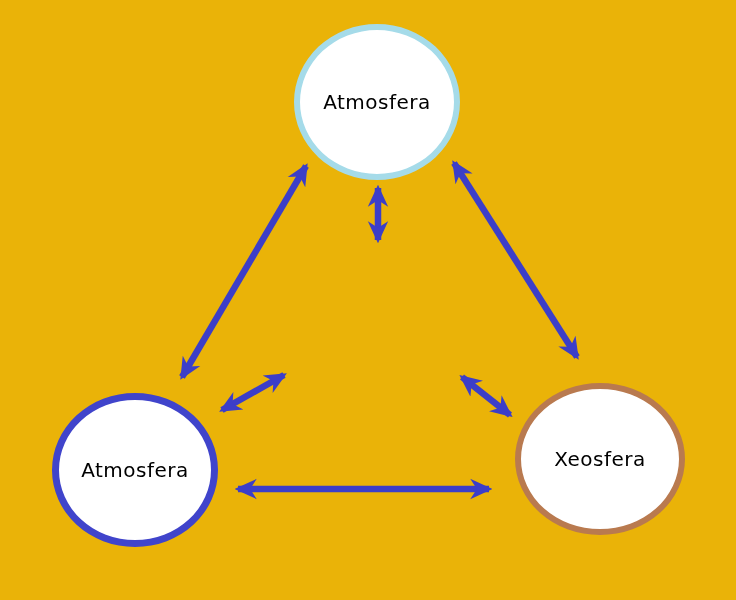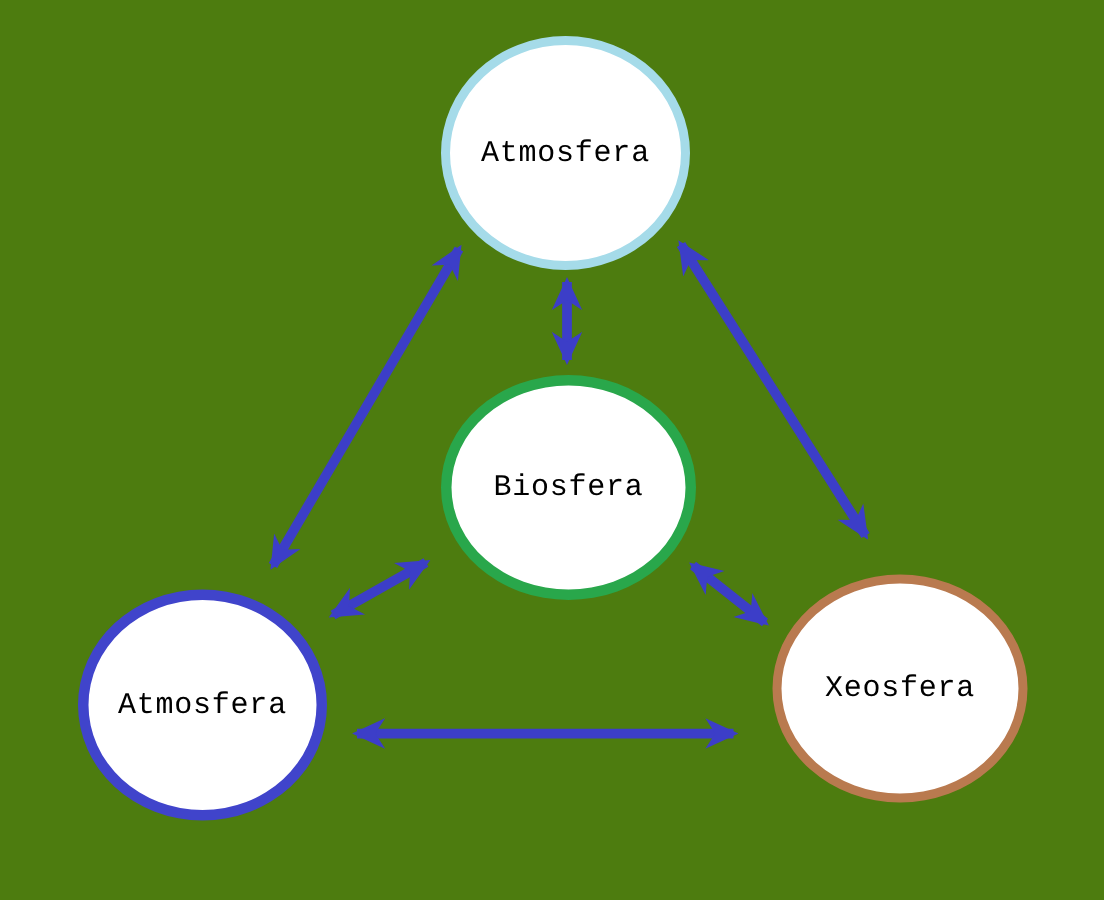--- a/index.html
+++ b/index.html
@@ -40,42 +40,39 @@
     color: #000000;
     font-size: 20px;
     letter-spacing: 0.5px;
     white-space: nowrap;
     user-select: none;
   }
 </style>
 </head>
 <body>
 
-<div class="canvas" style="background: #4d7c0f; font-family: Liberation Mono, monospace;">
+<div class="canvas" style="background: #eab308;">
 
   <svg class="arrows-layer" viewBox="0 0 736 600" xmlns="http://www.w3.org/2000/svg">
     <defs>
       <marker id="ah-end" viewBox="0 0 10 10" refX="8.5" refY="5" markerWidth="3.4" markerHeight="3.4" orient="auto-start-reverse" markerUnits="strokeWidth">
         <path class="ah" d="M0,0.4 L10,5 L0,9.6 L3,5 Z" fill="#3c3ec8"></path>
       </marker>
     </defs>
     <line marker-start="url(#ah-end)" marker-end="url(#ah-end)" x1="378" y1="188" x2="378" y2="240" stroke="#3c3ec8"></line>
     <line marker-start="url(#ah-end)" marker-end="url(#ah-end)" x1="306" y1="166" x2="182" y2="377" stroke="#3c3ec8"></line>
     <line marker-start="url(#ah-end)" marker-end="url(#ah-end)" x1="454" y1="163" x2="577" y2="357" stroke="#3c3ec8"></line>
     <line marker-start="url(#ah-end)" marker-end="url(#ah-end)" x1="238" y1="489" x2="489" y2="489" stroke="#3c3ec8"></line>
     <line marker-start="url(#ah-end)" marker-end="url(#ah-end)" x1="284" y1="375" x2="222" y2="410" stroke="#3c3ec8"></line>
     <line marker-start="url(#ah-end)" marker-end="url(#ah-end)" x1="462" y1="377" x2="510" y2="415" stroke="#3c3ec8"></line>
   </svg>
 
   <div class="node" style="left: 294px; top: 24px; width: 166px; height: 156px; border-color: rgb(165, 219, 233); border-width: 6px;">
     <span class="node-label" style="color: rgb(0, 0, 0);">Atmosfera</span>
   </div>
-  <div class="node" style="left: 294px; top: 250px; width: 170px; height: 150px; border-color: rgb(41, 167, 75); border-width: 7px;">
-    <span class="node-label" style="color: rgb(0, 0, 0);">Biosfera</span>
-  </div>
   <div class="node" style="left: 52px; top: 393px; width: 166px; height: 154px; border-color: rgb(64, 68, 203); border-width: 7px;">
     <span class="node-label" style="color: rgb(0, 0, 0);">Atmosfera</span>
   </div>
   <div class="node" style="left: 515px; top: 383px; width: 170px; height: 152px; border-color: rgb(185, 122, 79); border-width: 6px;">
     <span class="node-label" style="color: rgb(0, 0, 0);">Xeosfera</span>
   </div>
 
 </div>
 
 </body></html>

